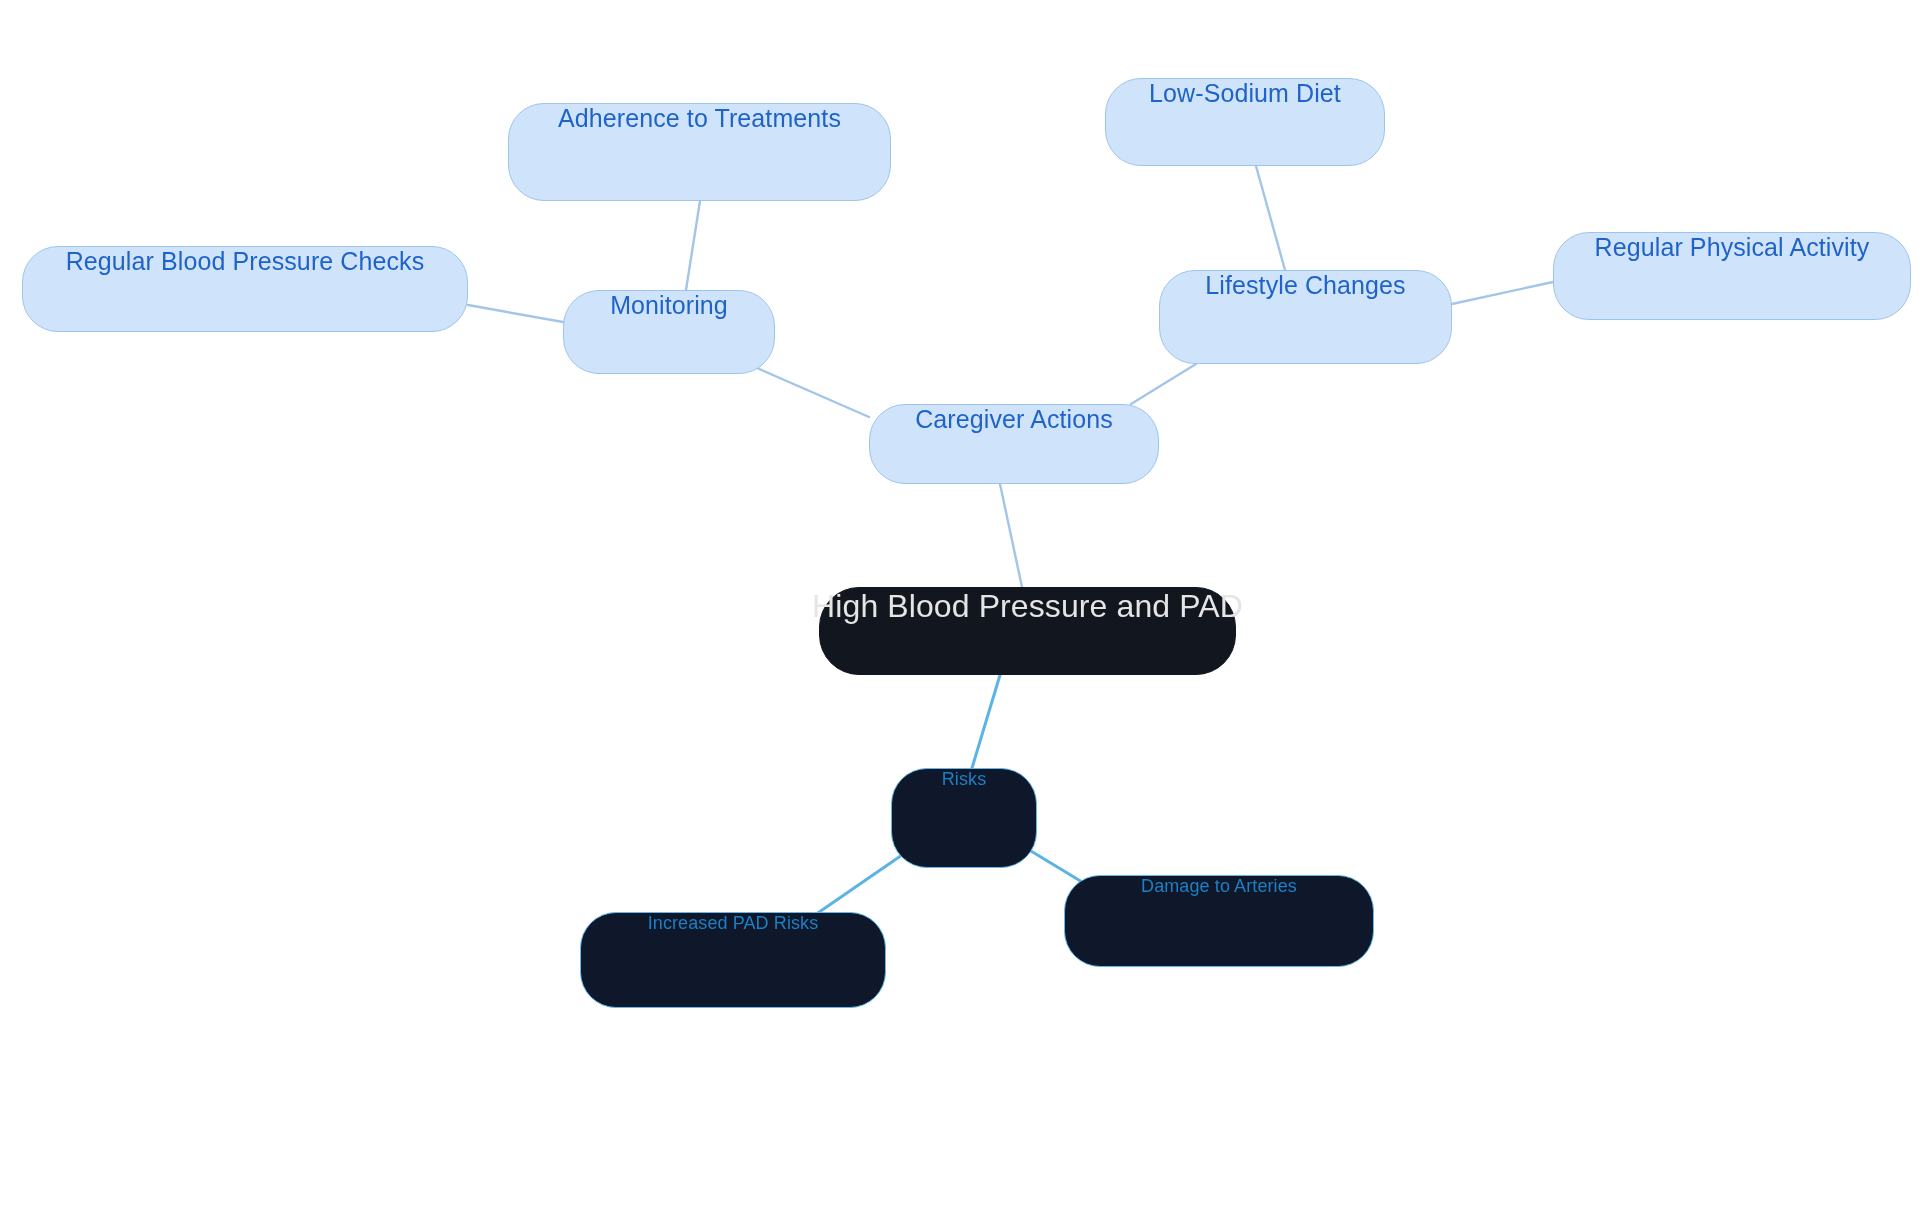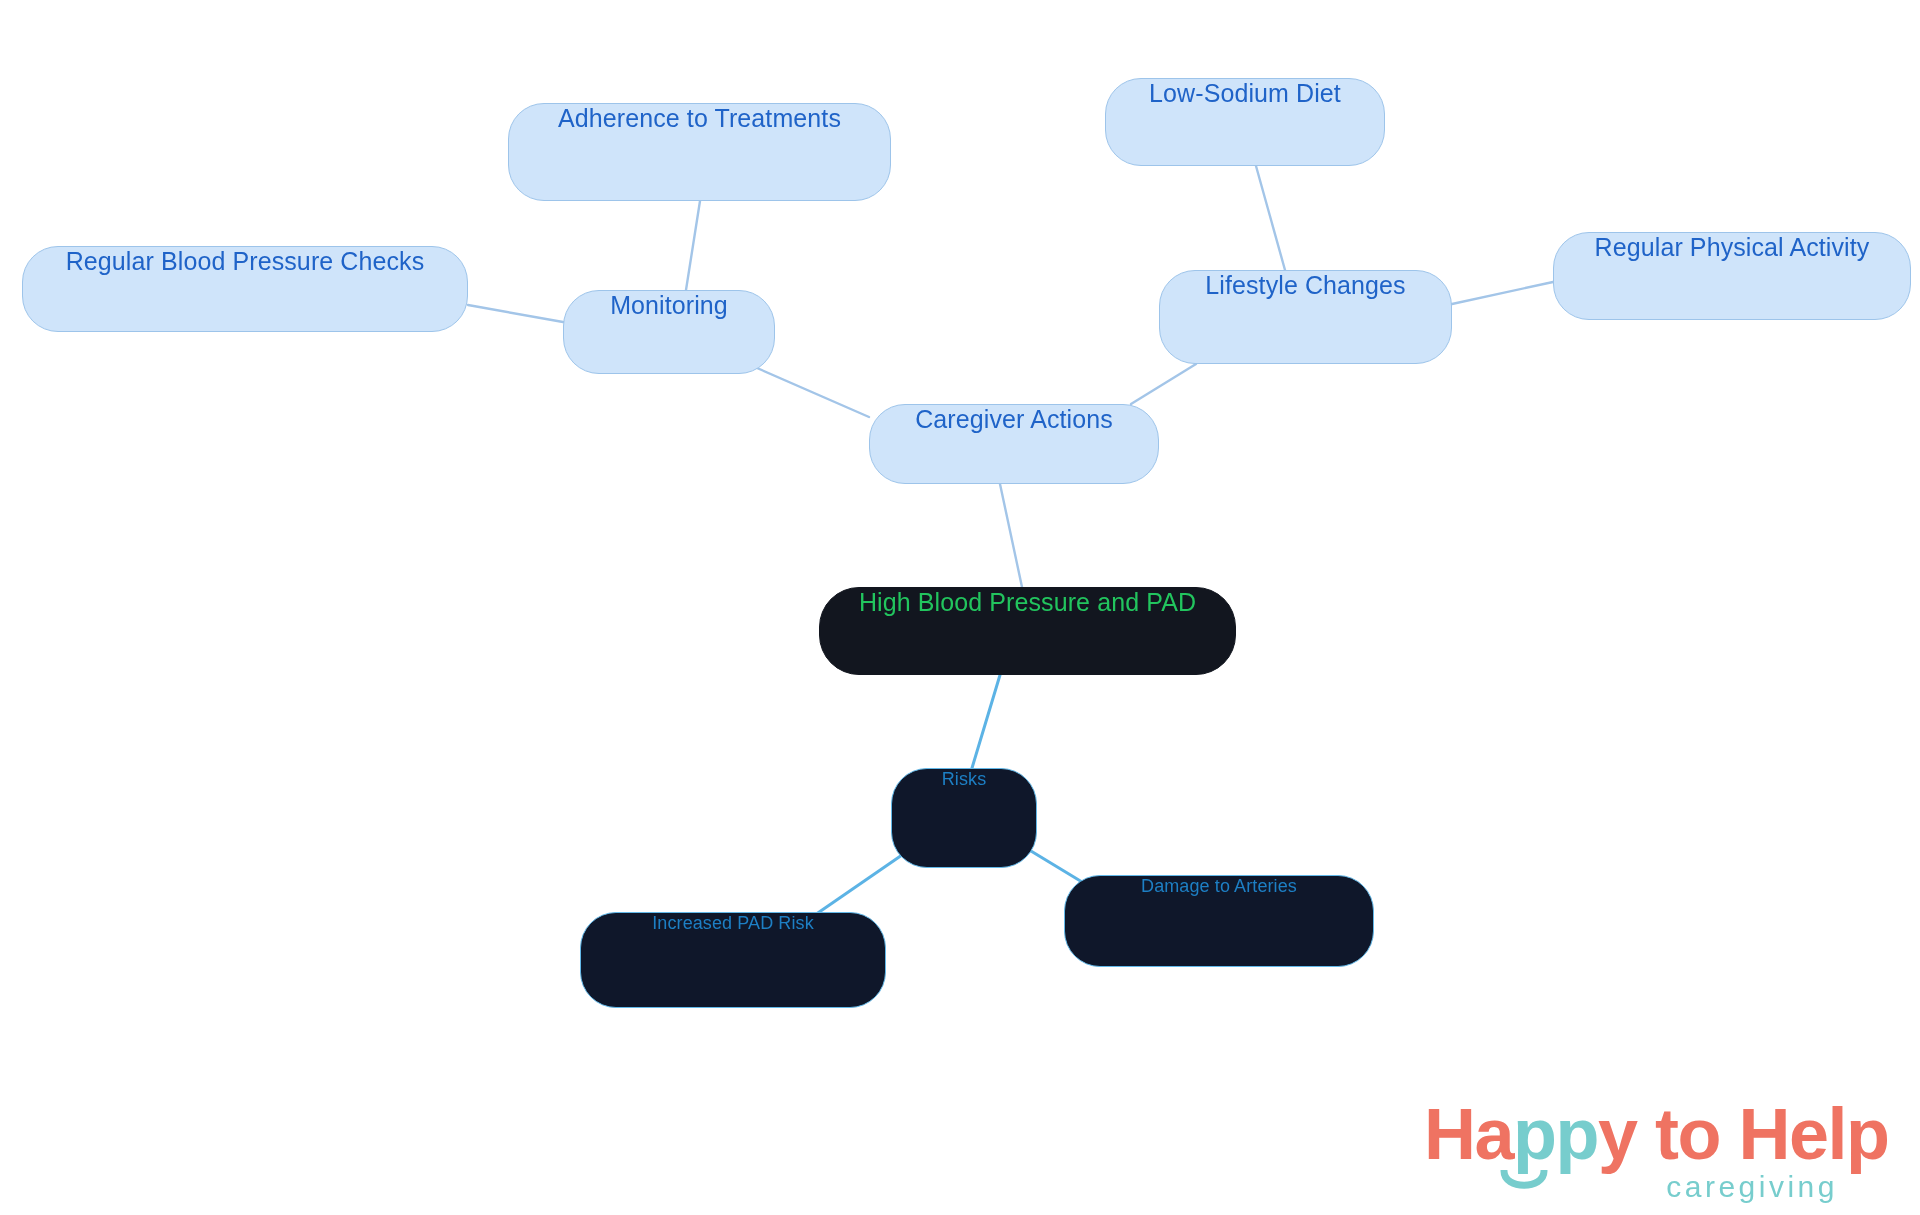--- a/index.html
+++ b/index.html
@@ -45,22 +45,22 @@
     border-radius: 36px;
     letter-spacing: 0.1px;
     line-height: 1.15;
     white-space: nowrap;
   }
 
   
   .node.root {
     background: #12161f;
     border-color: #12161f;
-    color: #22c55e;
-    font-size: 25px;
+    color: #e5e5e5;
+    font-size: 32px;
     border-radius: 40px;
   }
 
   
   .node.fam-a {
     background: #cfe4fa;
     border-color: #9dc4ea;
     color: #1f63c8;
     font-size: 25px;
   }
@@ -156,30 +156,21 @@
       <div class="node fam-a" style="left: 1105px; top: 78px; width: 280px; height: 88px;">
         <span>Low-Sodium Diet</span>
       </div>
       <div class="node fam-a" style="left: 1553px; top: 232px; width: 358px; height: 88px;">
         <span>Regular Physical Activity</span>
       </div>
       <div class="node fam-b" style="left: 891px; top: 768px; width: 146px; height: 100px;">
         <span>Risks</span>
       </div>
       <div class="node fam-b" style="left: 580px; top: 912px; width: 306px; height: 96px;">
-        <span>Increased PAD Risk</span>
+        <span>Increased PAD Risks</span>
       </div>
       <div class="node fam-b" style="left: 1064px; top: 875px; width: 310px; height: 92px;">
         <span>Damage to Arteries</span>
       </div>
     </div>
 
-  <div id="brand-logo">
-    <div class="logo-wordmark">
-      <span class="logo-coral">Ha</span><span class="logo-teal">pp</span><span class="logo-coral">y</span><span class="logo-coral"> to </span><span class="logo-coral">Help</span>
-    </div>
-    <svg class="logo-smile" viewBox="0 0 48 26" xmlns="http://www.w3.org/2000/svg" aria-hidden="true">
-      <path d="M4 1 C4 20, 44 20, 44 1" fill="none" stroke="#77cdcd" stroke-width="7" stroke-linecap="round"></path>
-    </svg>
-    <div class="logo-sub">caregiving</div>
-  </div>
 
 </div>
 
 </body></html>

